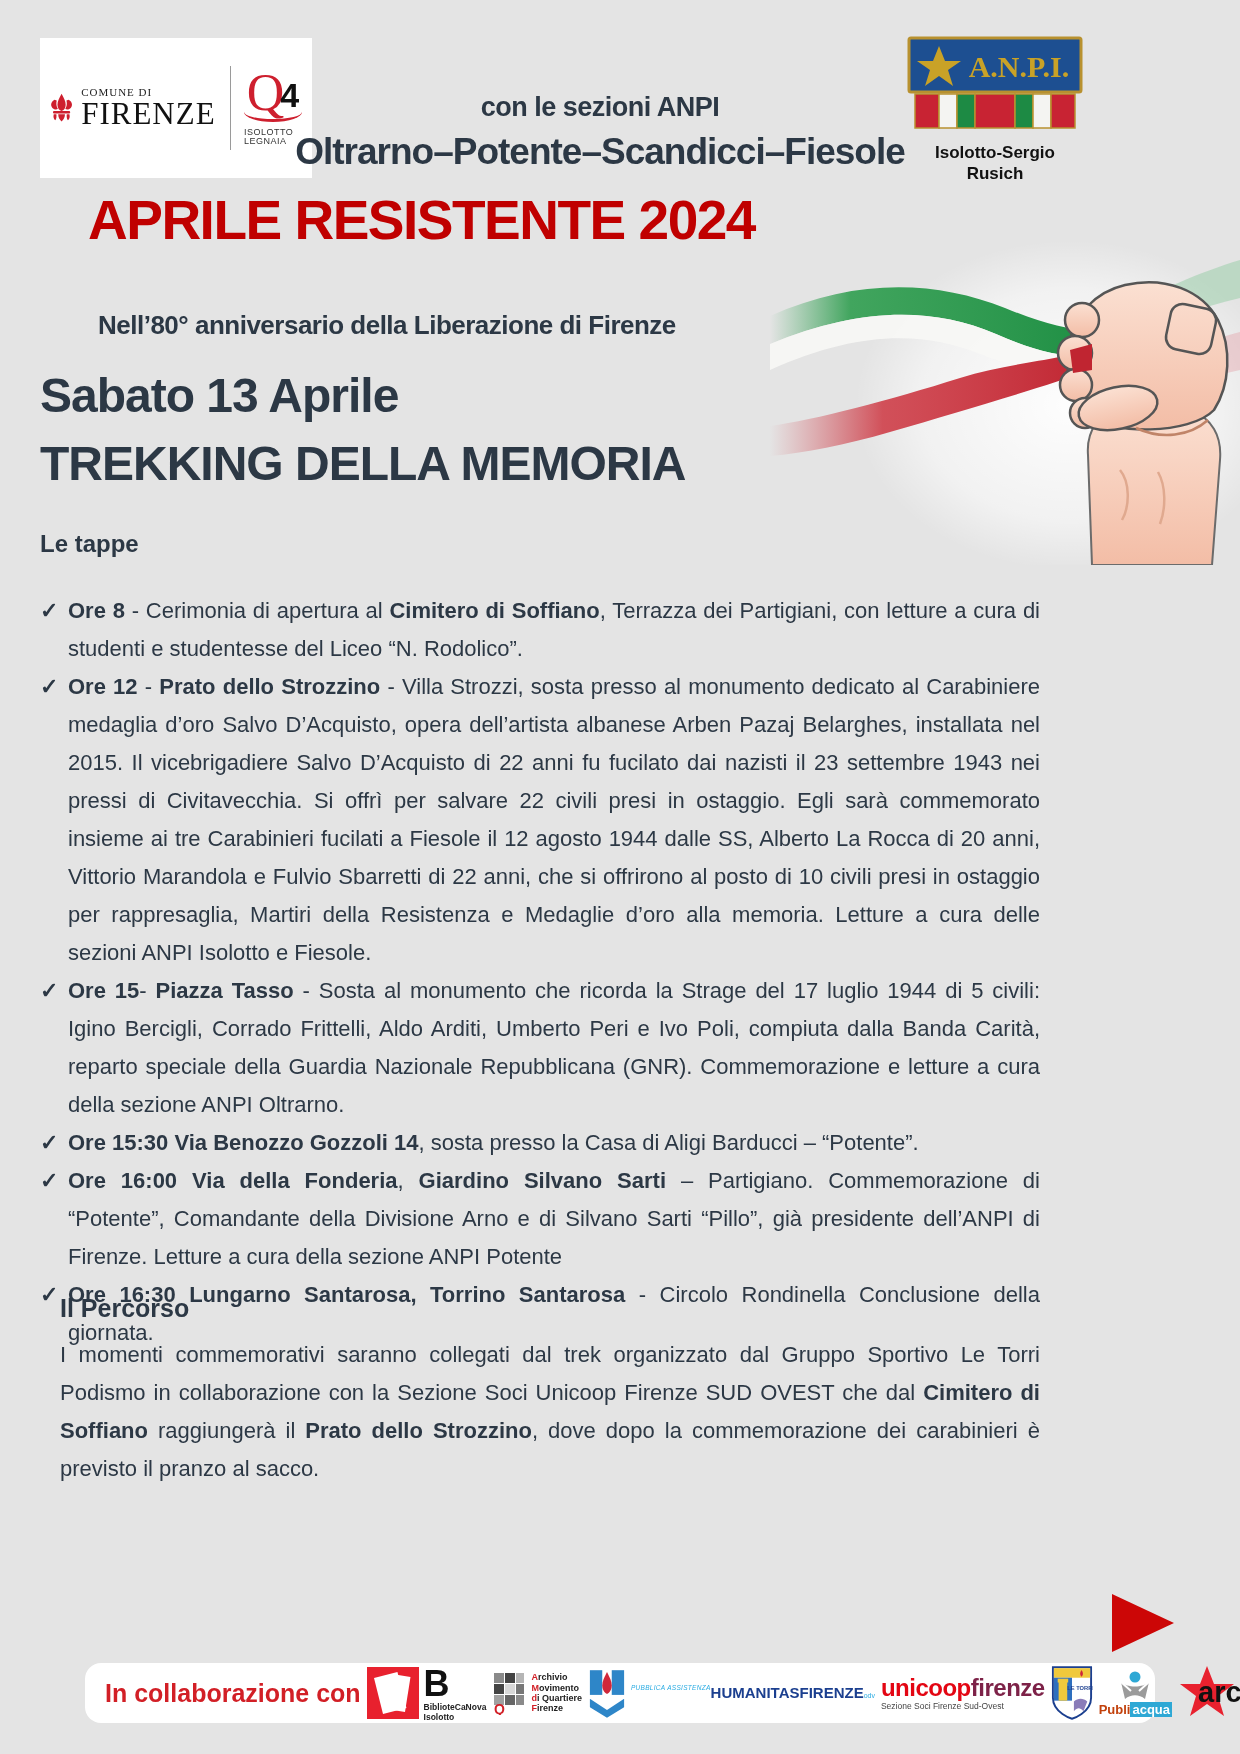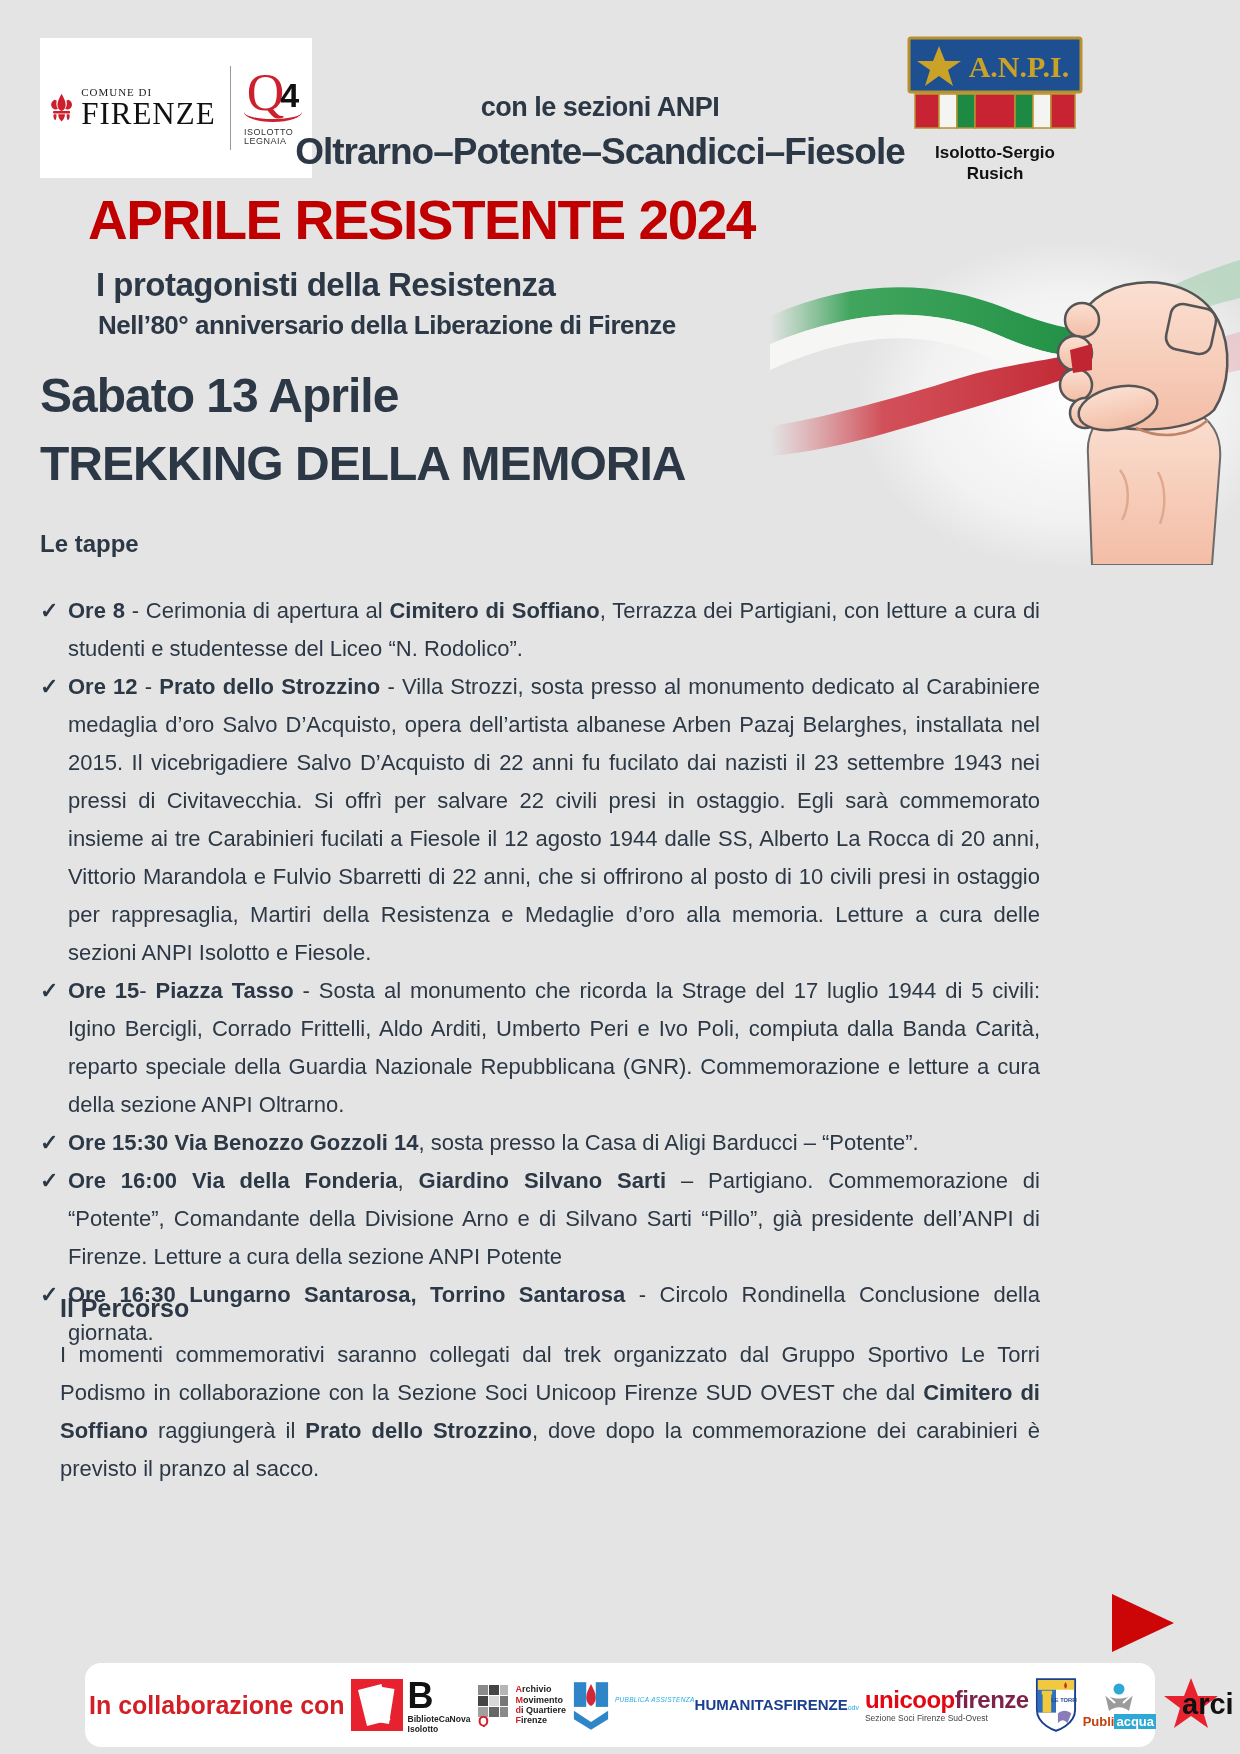--- a/index.html
+++ b/index.html
@@ -46,22 +46,22 @@
   .b{font-weight:bold;}
   .note{font-size:22px;line-height:38px;padding-left:8px;}
 
   .percorso-h{position:absolute;left:60px;top:1294px;font-size:25px;font-weight:bold;}
   .percorso{position:absolute;left:60px;top:1336px;width:980px;font-size:22px;line-height:38px;text-align:justify;}
 
   .red-triangle{position:absolute;left:1112px;top:1594px;width:0;height:0;
     border-left:62px solid #cc0606;border-top:29px solid transparent;border-bottom:29px solid transparent;}
 
   
-  .footer{position:absolute;left:85px;top:1663px;width:1070px;height:84px;background:#fff;border-radius:16px;
-    display:flex;align-items:center;justify-content:space-between;padding:0 4px;box-sizing:border-box;gap:6px;}
+  .footer{position:absolute;left:85px;top:1663px;width:1070px;height:60px;background:#fff;border-radius:16px;
+    display:flex;align-items:center;justify-content:space-between;padding:0 20px;box-sizing:border-box;gap:6px;}
   .collab{color:#d21f26;font-size:25px;font-weight:bold;white-space:nowrap;}
   .flogo{display:flex;align-items:center;gap:5px;flex-shrink:0;}
   .bib-col{display:flex;flex-direction:column;line-height:1.1;}
   .bib-b{font-size:36px;font-weight:bold;color:#111;}
   .bib-cap{font-size:8.5px;font-weight:bold;color:#222;}
   .arch-col{display:flex;flex-direction:column;line-height:1.15;}
   .arch-line{font-size:9px;color:#222;font-weight:bold;}
   .arch-line::first-letter{color:#d21f26;}
   .hum-col{display:flex;flex-direction:row;line-height:1.05;}
   .hum-top{font-size:6.5px;color:#29abe2;font-style:italic;letter-spacing:0.3px;}
@@ -134,21 +134,20 @@
       <div>Rusich</div>
     </div>
   </div>
 
   <div class="header-center">
     <div class="hc1">con le sezioni ANPI</div>
     <div class="hc2">Oltrarno–Potente–Scandicci–Fiesole</div>
   </div>
 
   <div class="title-main">APRILE RESISTENTE 2024</div>
-  <div class="title-sub1">I protagonisti della Resistenza</div>
   <div class="title-sub2">Nell’80° anniversario della Liberazione di Firenze</div>
 
   <div class="illustration">
     <svg width="470" height="345" viewBox="0 0 470 345">
       <defs>
         <radialGradient id="glow" cx="50%" cy="50%" r="50%">
           <stop offset="0%" stop-color="#ffffff" stop-opacity="0.95"></stop>
           <stop offset="70%" stop-color="#ffffff" stop-opacity="0.5"></stop>
           <stop offset="100%" stop-color="#ffffff" stop-opacity="0"></stop>
         </radialGradient>

